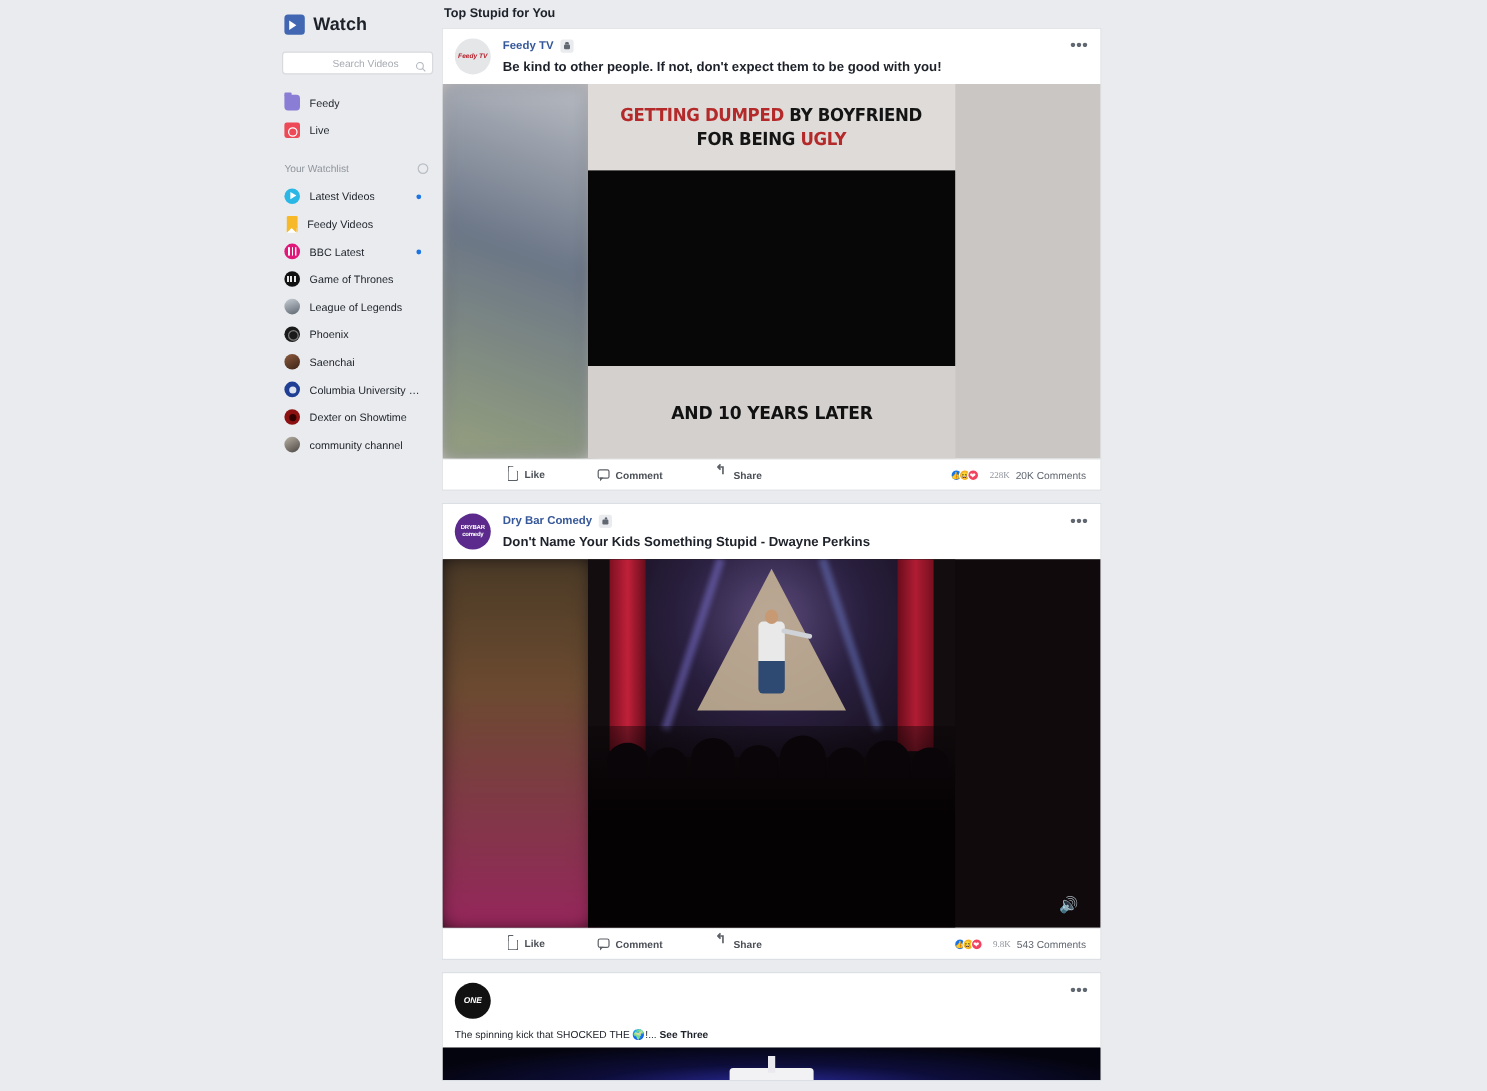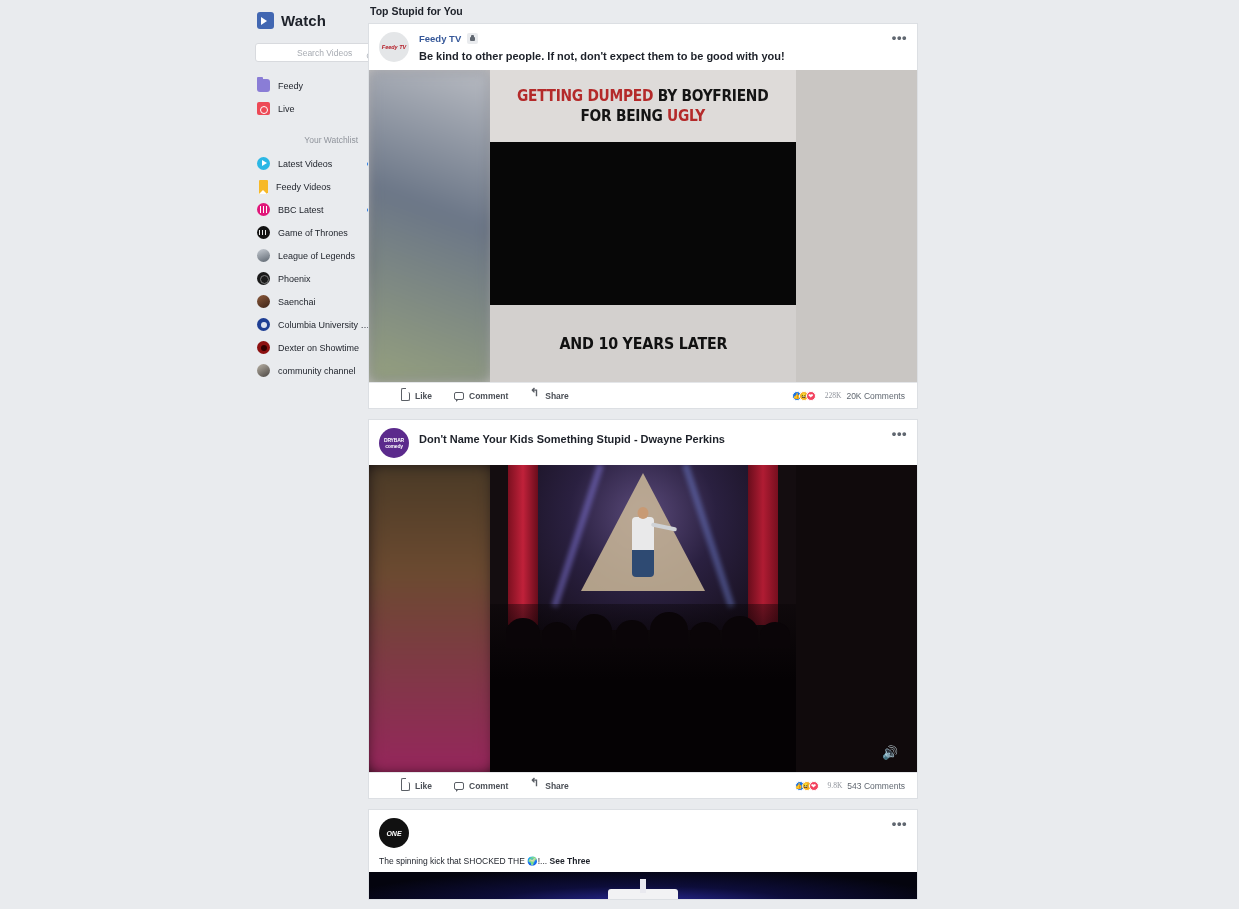--- a/index.html
+++ b/index.html
@@ -6,21 +6,21 @@
   html, body {
     width: 1239px; height: 909px;
     background: #e9ebee;
     font-family: "Liberation Sans", sans-serif;
     overflow: hidden;
   }
   .page { position: relative; width: 1239px; height: 909px; }
 
   
   .sidebar {
-    position: absolute; left: 253px; top: 0;
+    position: absolute; left: 233px; top: 0;
     width: 130px; height: 909px;
     padding-top: 5px;
   }
   .brand-row {
     display: flex; align-items: center; gap: 7px;
     height: 30px; padding-left: 4px;
   }
   .brand-icon {
     width: 17px; height: 17px; border-radius: 3px;
     background: #4267B2; position: relative; flex: 0 0 auto;
@@ -112,21 +112,21 @@
   .ic-dexter::after {
     content:""; position:absolute; left:3.5px; top:3.5px; width:6px; height:6px;
     background:#300; border-radius:50%;
   }
   .ic-community { background: linear-gradient(150deg,#b9b2a6,#4a4541); }
   .dot-blue {
     position: absolute; right: 12px; top: 10px;
     width: 4px; height: 4px; border-radius: 50%; background: #1b74e4;
   }
   .watchlist-head {
-    display:flex; align-items:center; justify-content:flex-end;
+    display:flex; align-items:center; justify-content:space-between;
     padding: 0 6px 0 4px; height: 20px; margin-top: 10px; gap: 10px;
   }
   .watchlist-title { font-size: 8.5px; color: #90949c; font-weight: normal; }
   .gear {
     width: 9px; height: 9px; border-radius: 50%;
     border: 1.5px solid #b9bdc4; cursor: pointer;
   }
 
   
   .feed { position: absolute; left: 368px; top: 0; width: 550px; }
@@ -266,22 +266,22 @@
   .m3-post { position:absolute; left:50%; bottom:6px; transform:translateX(-50%);
     width:6px; height:14px; background:#e9e9ef; }
 
   
   .card-foot {
     display: flex; align-items: center; justify-content: space-between;
     border-top: 1px solid #e4e6e9; height: 26px; padding: 0 12px;
   }
   .actions { display: flex; align-items: center; gap: 22px; padding-left: 20px; }
   .act {
-    display: flex; align-items: center; gap: 5px;
-    font-size: 8.5px; color: #4b4f56; font-weight: bold; cursor: pointer;
+    display: flex; gap: 5px;
+    font-size: 8.5px; color: #4b4f56; font-weight: bold; cursor: pointer; margin-left: 22px;
   }
   .thumb-ic {
     width: 9px; height: 9px; border: 1px solid #5b5f66; border-radius: 1px 2px 2px 1px;
     position: relative; border-top: 0; margin-top: 2px;
   }
   .thumb-ic::after {
     content:""; position:absolute; left:-1px; top:-4px; width:4px; height:4px;
     border:1px solid #5b5f66; border-bottom:0; border-right:0;
     border-radius: 2px 0 0 0;
   }
@@ -456,20 +456,26 @@
           <span class="rx-count">228K</span>
           <span class="comments-count">20K Comments</span>
         </div>
       </div>
     </div>
 
     <div class="card">
       <div class="card-head">
         <div class="avatar av-drybar">DRYBAR comedy</div>
         <div class="head-txt">
+          <div class="name-row">
+            <span class="page-name">Dry Bar Comedy</span>
+            <span class="badge-sq">
+                <i></i>
+              </span>
+          </div>
           <div class="post-title">Don't Name Your Kids Something Stupid - Dwayne Perkins</div>
         </div>
         <div class="dots">•••</div>
       </div>
 
       <div class="media m2">
         <div class="m2-l media-blur"></div>
         <div class="m2-r media-blur"></div>
         <div class="media-center m2-c">
           <div class="stage">

